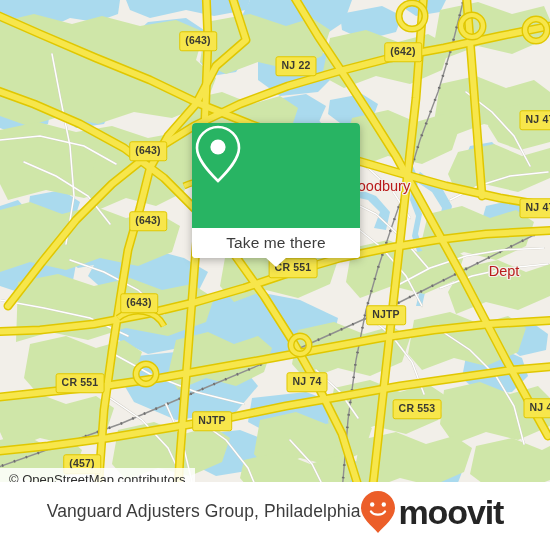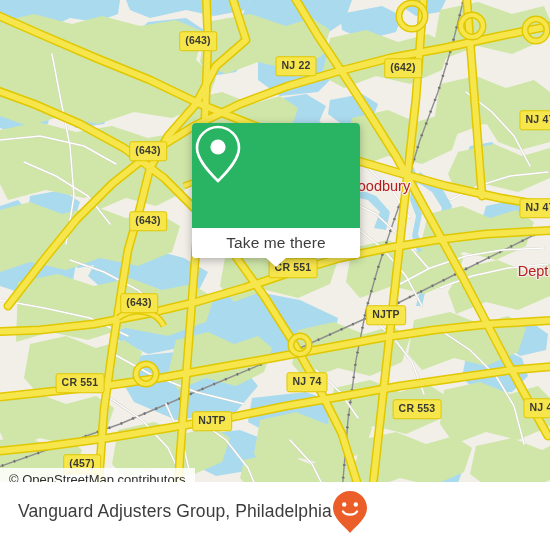--- a/index.html
+++ b/index.html
@@ -99,21 +99,21 @@
     border-right: 11px solid transparent;
     border-top: 10px solid #ffffff;
   }
 
   
   #footer {
     position: absolute; left: 0; bottom: 0;
     width: 550px; height: 58px;
     background: #ffffff;
     display: flex; align-items: center;
-    justify-content: flex-start;
+    justify-content: center;
     padding: 0 18px 0 18px;
     border-top: 1px solid #ffffff;
   }
   #footer-title {
     color: #3c3c3c;
     font-size: 17.5px;
     white-space: nowrap;
     letter-spacing: .1px;
   }
   #brand { display: flex; align-items: center; gap: 2px; }
@@ -314,37 +314,37 @@
           <circle cx="300" cy="345" r="9"></circle>
           <path d="M184,186 C206,176 228,182 236,200 C244,218 232,238 212,242"></path>
           <path d="M118,318 C134,306 156,310 164,326"></path>
         </g>
 
       </g>
     </svg>
 
     <div class="shield" style="left:198px;top:41px">(643)</div>
     <div class="shield" style="left:296px;top:66px">NJ 22</div>
-    <div class="shield" style="left:403px;top:68px">(642)</div>
+    <div class="shield" style="left:403px;top:52px">(642)</div>
     <div class="shield" style="left:540px;top:120px">NJ 47</div>
     <div class="shield" style="left:148px;top:151px">(643)</div>
     <div class="shield" style="left:540px;top:208px">NJ 47</div>
     <div class="shield" style="left:148px;top:221px">(643)</div>
     <div class="shield" style="left:293px;top:268px">CR 551</div>
     <div class="shield" style="left:139px;top:303px">(643)</div>
     <div class="shield" style="left:386px;top:315px">NJTP</div>
     <div class="shield" style="left:80px;top:383px">CR 551</div>
     <div class="shield" style="left:307px;top:382px">NJ 74</div>
     <div class="shield" style="left:417px;top:409px">CR 553</div>
     <div class="shield" style="left:541px;top:408px">NJ 4</div>
     <div class="shield" style="left:212px;top:421px">NJTP</div>
     <div class="shield" style="left:82px;top:464px">(457)</div>
 
     <div class="place" style="left:384px;top:186px">oodbury</div>
-    <div class="place" style="left:533px;top:271px">Dept</div>
+    <div class="place" style="left:504px;top:271px">Dept</div>
 
     <div id="callout">
       <div id="callout-body">
         <div id="callout-head">
           <svg width="52" height="62" viewBox="0 0 52 62">
             <path d="M26,4 C14.4,4 5,13.4 5,25 C5,36 16,48 26,58 C36,48 47,36 47,25 C47,13.4 37.6,4 26,4 Z" fill="none" stroke="#ffffff" stroke-width="2.6"></path>
             <circle cx="26" cy="24" r="7.6" fill="#ffffff"></circle>
           </svg>
         </div>
         <div id="callout-cta">
@@ -360,16 +360,17 @@
 
   <div id="footer">
     <div id="footer-title">Vanguard Adjusters Group, Philadelphia</div>
     <div id="brand">
       <svg width="36" height="44" viewBox="0 0 36 44">
         <path d="M18,1 C8.6,1 1,8.6 1,18 C1,28 12,36 18,43 C24,36 35,28 35,18 C35,8.6 27.4,1 18,1 Z" fill="#ec5e29"></path>
         <circle cx="12.2" cy="14.5" r="2.2" fill="#ffffff"></circle>
         <circle cx="23.8" cy="14.5" r="2.2" fill="#ffffff"></circle>
         <path d="M11,21.5 C13.5,25.6 22.5,25.6 25,21.5" fill="none" stroke="#ffffff" stroke-width="2.4" stroke-linecap="round"></path>
       </svg>
+      <span id="brand-word">moovit</span>
     </div>
   </div>
 
 </div>
 
 </body></html>

